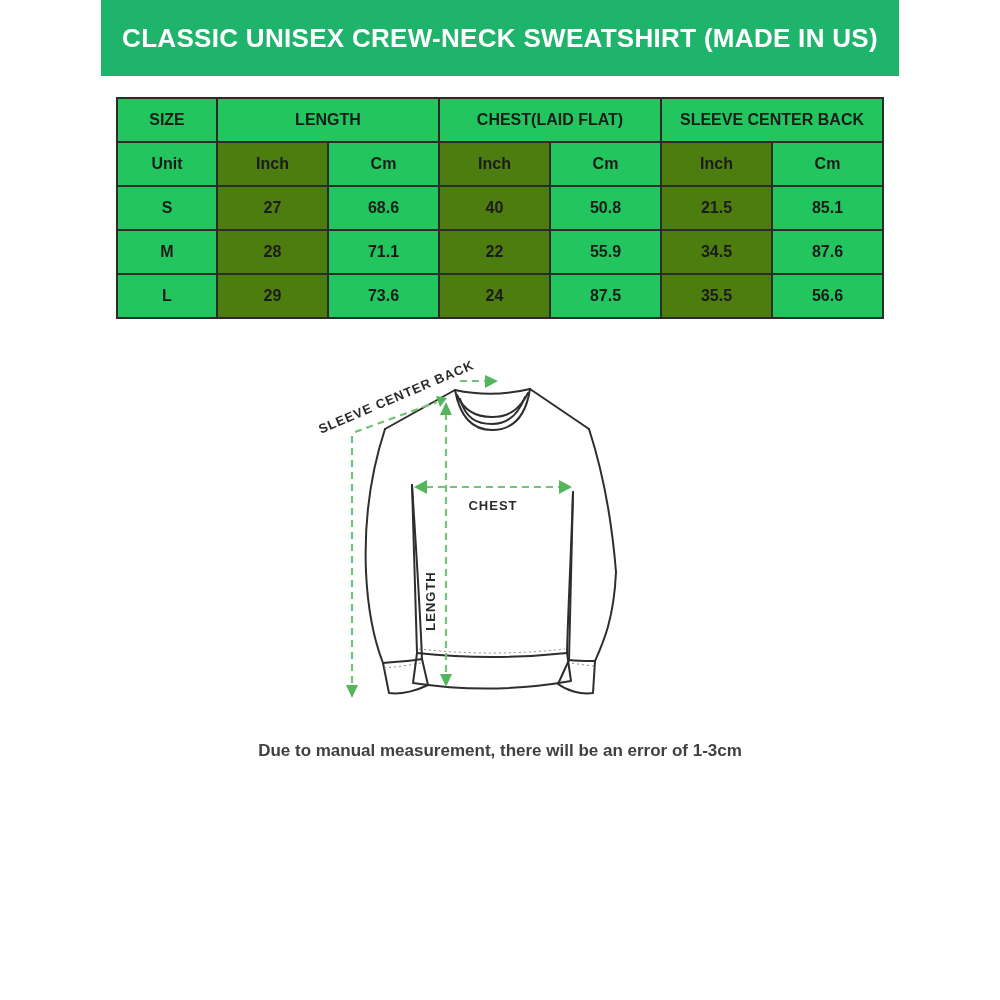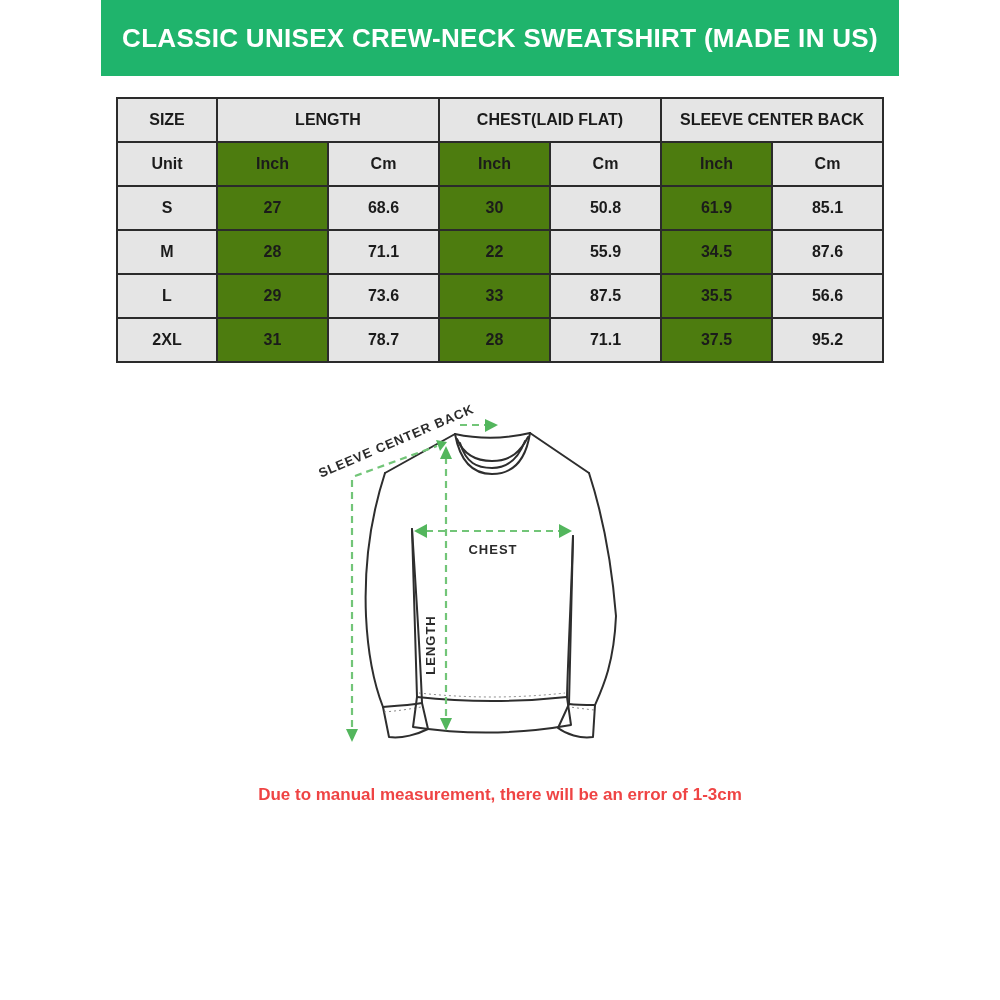--- a/index.html
+++ b/index.html
@@ -22,37 +22,37 @@
   table.size-chart {
     border-collapse:collapse; table-layout:fixed;
     width:766px; margin:21px auto 0 auto;
   }
   .size-chart th, .size-chart td {
     border:2px solid #2b2b2b;
     height:42px; padding:0;
     text-align:center; vertical-align:middle;
     font-size:16px; font-weight:bold; color:#1b1b1b;
   }
-  .g { background:#e5e5e5;margin-top:28px; }
+  .g { background:#22c55e;margin-top:28px; }
   .w { background:#4d7c0f; }
   
   .diagram { display:block; width:400px; height:360px; margin:38px auto 0 auto; }
   .sk { fill:none; stroke:#2e2e2e; stroke-width:2; stroke-linecap:round; stroke-linejoin:round; }
   .fillw { fill:#ffffff; stroke:none; }
   .stitch { fill:none; stroke:#8a8a8a; stroke-width:1; stroke-dasharray:2 3; }
   .ar { fill:none; stroke:#72c578; stroke-width:2.2; stroke-dasharray:7 5; }
   .ah { fill:#53b65d; stroke:none; }
   .diagram text {
     font-family:"Liberation Sans", sans-serif;
     font-weight:bold; fill:#2b2b2b; font-size:13px; letter-spacing:1px;
   }
   
   .note {
     margin-top:24px; text-align:center;
-    color:#ef4444; font-size:17px; font-weight:bold;
+    color:#404040; font-size:17px; font-weight:bold;
   }
 </style>
 </head>
 <body>
 
 <div class="banner">
   <span class="title">CLASSIC UNISEX CREW-NECK SWEATSHIRT (MADE IN US)</span>
 </div>
 
 <table class="size-chart">
@@ -78,51 +78,42 @@
     <td class="g">Cm</td>
     <td class="w">Inch</td>
     <td class="g">Cm</td>
     <td class="w">Inch</td>
     <td class="g">Cm</td>
   </tr>
   <tr>
     <td class="g">S</td>
     <td class="w">27</td>
     <td class="g">68.6</td>
-    <td class="w">30</td>
+    <td class="w">40</td>
     <td class="g">50.8</td>
-    <td class="w">61.9</td>
+    <td class="w">21.5</td>
     <td class="g">85.1</td>
   </tr>
   <tr>
     <td class="g">M</td>
     <td class="w">28</td>
     <td class="g">71.1</td>
     <td class="w">22</td>
     <td class="g">55.9</td>
     <td class="w">34.5</td>
     <td class="g">87.6</td>
   </tr>
   <tr>
     <td class="g">L</td>
     <td class="w">29</td>
     <td class="g">73.6</td>
-    <td class="w">33</td>
+    <td class="w">24</td>
     <td class="g">87.5</td>
     <td class="w">35.5</td>
     <td class="g">56.6</td>
-  </tr>
-  <tr>
-    <td class="g">2XL</td>
-    <td class="w">31</td>
-    <td class="g">78.7</td>
-    <td class="w">28</td>
-    <td class="g">71.1</td>
-    <td class="w">37.5</td>
-    <td class="g">95.2</td>
   </tr>
   </tbody>
 </table>
 
 <svg class="diagram" viewBox="0 0 400 360">
 
   <g>
     <path class="fillw" d="M155,33 L85,72 C70,118 64,168 66,215 C68,258 76,288 83,306 L89,336 C102,338 118,333 128,328 L122,302 C118,240 114,180 112,128 Z"></path>
     <path class="fillw" d="M230,32 L289,72 C302,112 312,165 316,215 C314,262 303,286 295,304 L293,336 C280,338 266,333 258,327 L269,303 C271,245 272,190 273,135 Z"></path>
     <path class="fillw" d="M155,33 L85,72 L112,128 C114,200 116,255 117,296 L113,326 Q192,338 271,324 L267,296 C268,250 270,200 273,135 L289,72 L230,32 Q192,40 155,33 Z"></path>

